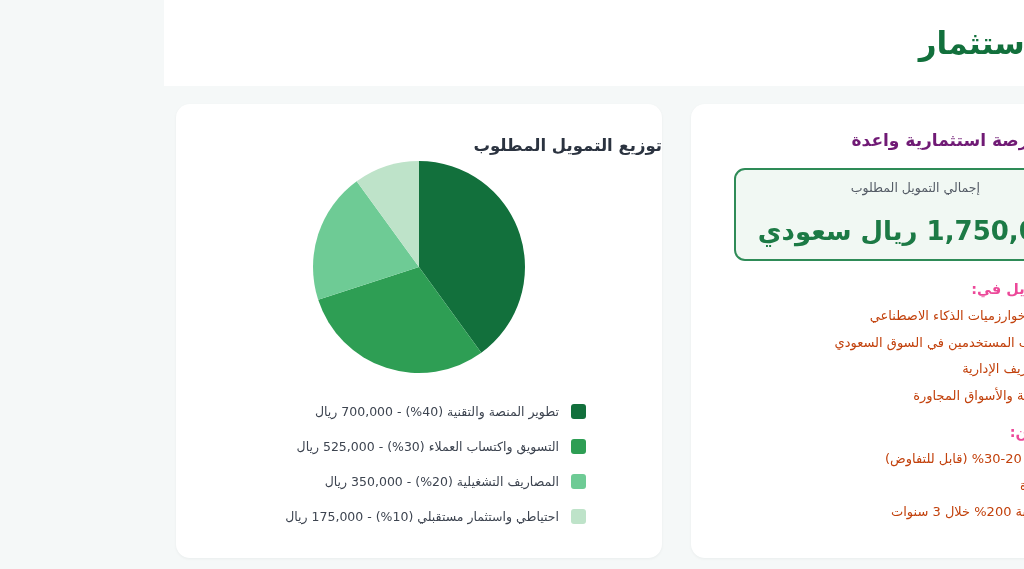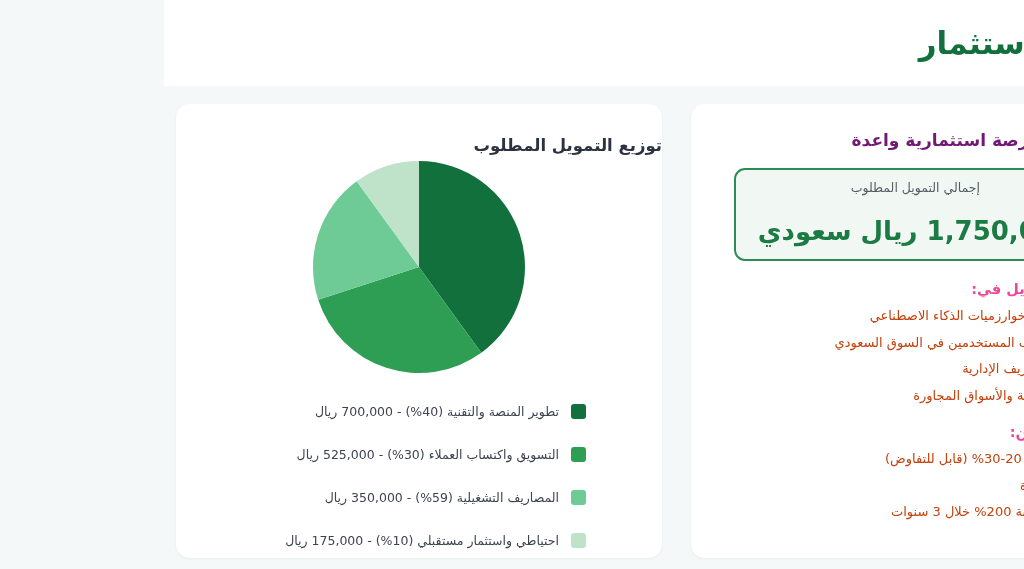--- a/index.html
+++ b/index.html
@@ -42,21 +42,21 @@
   }
   .pie-wrap {
     position:absolute; top:55px; left:0; width:100%;
     display:flex; justify-content:center;
   }
   .pie-svg { display:block; }
 
   .legend {
     position:absolute; top:300px; left:0; width:100%;
     padding:0 76px 0 70px;
-    display:flex; flex-direction:column; gap:28px;
+    display:flex; flex-direction:column; gap:20px;
   }
   .legend-row {
     display:flex; align-items:center; justify-content:flex-start;
     gap:12px; direction:rtl;
   }
   .legend-swatch {
     width:15px; height:15px; border-radius:3px; flex:0 0 auto;
   }
   .legend-label {
     font-size:12.5px; color:#3d4450; white-space:nowrap;
@@ -122,21 +122,21 @@
         <div class="legend-row">
           <span class="legend-swatch" style="background: rgb(18, 112, 60);"></span>
           <span class="legend-label">تطوير المنصة والتقنية (40%) - 700,000 ريال</span>
         </div>
         <div class="legend-row">
           <span class="legend-swatch" style="background: rgb(46, 158, 84);"></span>
           <span class="legend-label">التسويق واكتساب العملاء (30%) - 525,000 ريال</span>
         </div>
         <div class="legend-row">
           <span class="legend-swatch" style="background: rgb(110, 203, 149);"></span>
-          <span class="legend-label">المصاريف التشغيلية (59%) - 350,000 ريال</span>
+          <span class="legend-label">المصاريف التشغيلية (20%) - 350,000 ريال</span>
         </div>
         <div class="legend-row">
           <span class="legend-swatch" style="background: rgb(190, 227, 201);"></span>
           <span class="legend-label">احتياطي واستثمار مستقبلي (10%) - 175,000 ريال</span>
         </div>
       </div>
   </div>
 
   <div class="card card-right">
     <div class="right-inner">

